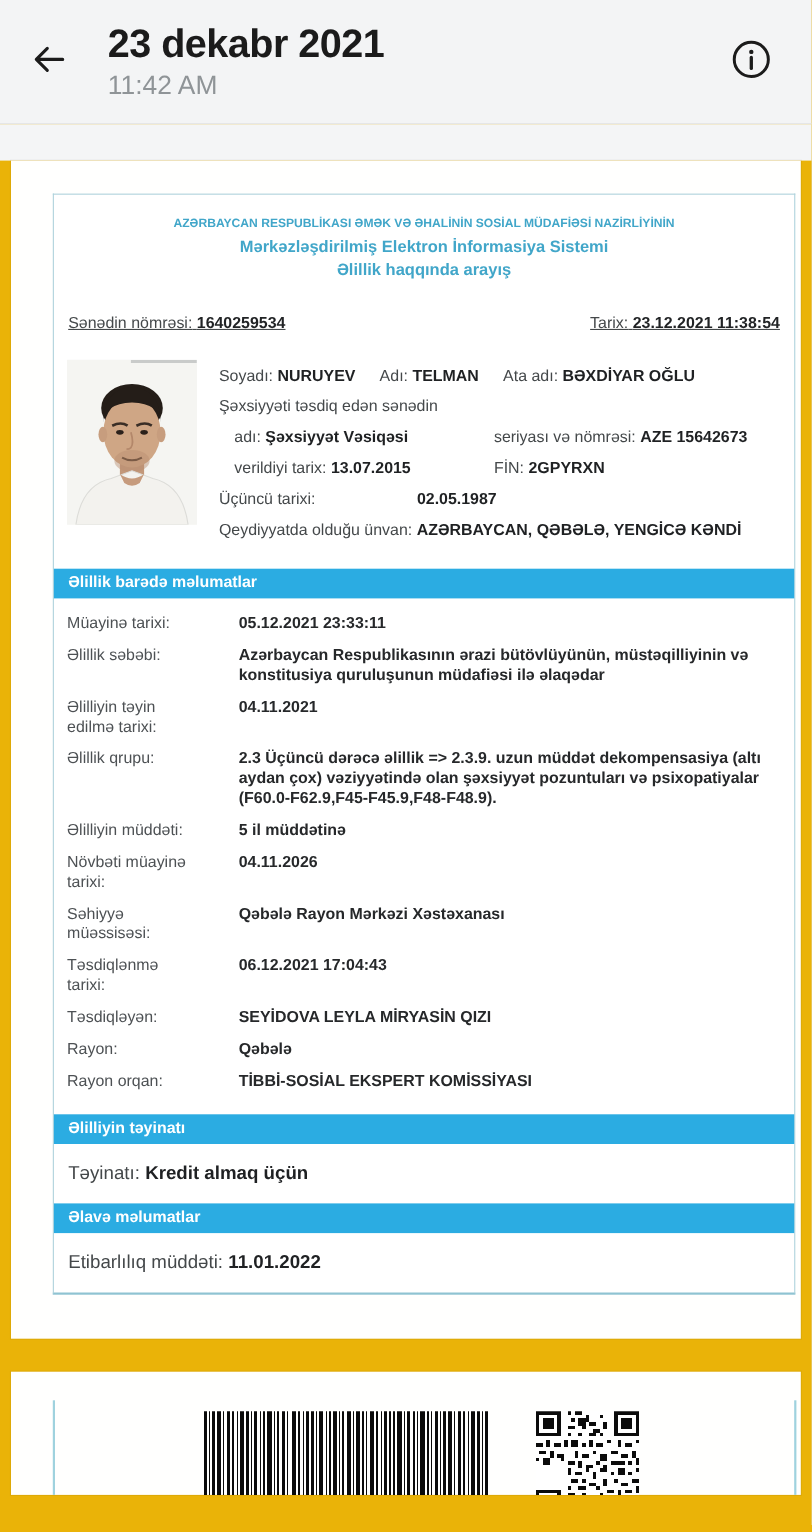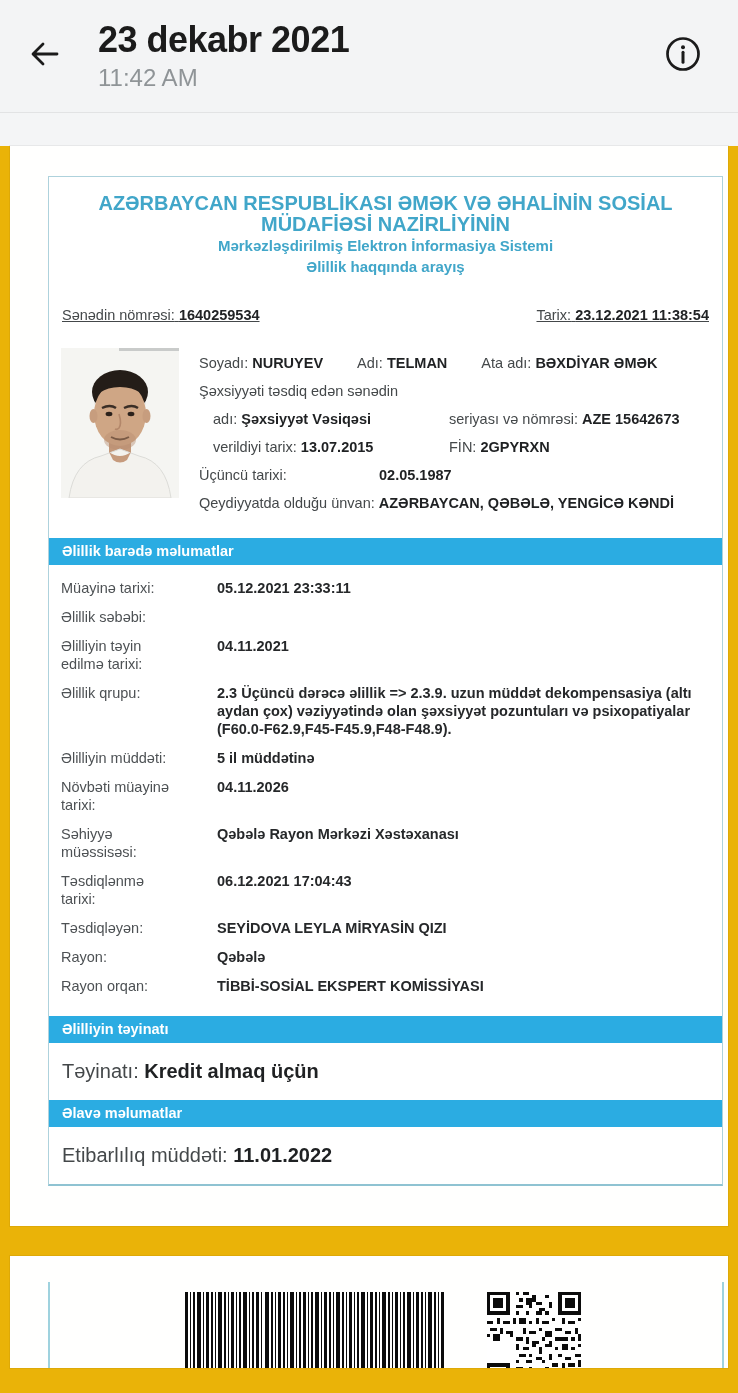--- a/index.html
+++ b/index.html
@@ -18,43 +18,43 @@
   .titles{flex:1;padding-left:8px;}
   .app-title{font-size:36px;font-weight:bold;color:#1b1b1b;line-height:40px;letter-spacing:-.5px;}
   .app-time{font-size:24px;color:#8f9497;margin-top:4px;}
   .info-btn{width:110px;display:flex;justify-content:center;align-items:center;cursor:pointer;}
   .band{height:33px;background:#f4f5f6;}
   
   .page{background:#fffffe;margin:0 10px;box-shadow:0 0 0 1px rgba(0,0,0,.05);}
   .page1{padding:30px 5px 40px 38px;box-sizing:border-box;}
   .doc-box{border:1.5px solid #aed2dc;border-bottom:2px solid #8fc3d2;background:#fff;}
   .doc-head{padding:16px 10px 14px;text-align:center;color:#41a6c9;font-weight:bold;}
-  .doc-head .l1{font-size:20px;line-height:21px;}
+  .doc-head .l1{font-size:11px;line-height:21px;}
   .doc-head .l2{font-size:15px;line-height:21px;}
   .doc-head .l3{font-size:15px;line-height:21px;}
   .doc-num-row{display:flex;justify-content:space-between;padding:16px 13px 12px;font-size:14.5px;color:#44484a;text-decoration:underline;}
   .doc-num-row b{color:#212325;}
   .sec-bar{height:27px;line-height:27px;background:#2bace2;color:#ffffff;font-weight:bold;font-size:14.5px;padding-left:13px;}
   
   .person{display:flex;padding:13px 12px 16px;}
   .photo{width:118px;height:150px;background:#f6f6f3;margin-right:20px;flex:none;position:relative;overflow:hidden;}
   .photo svg{display:block;}
   .fields{flex:1;font-size:14.5px;color:#44484a;padding-top:6px;}
   .fields b{color:#1f2123;}
   .p-row{margin-bottom:9px;line-height:19px;}
-  .p-row1{display:flex;gap:34px;}
+  .p-row1{display:flex;gap:22px;}
   .p-grid{display:grid;grid-template-columns:236px 1fr;padding-left:14px;}
   .p-grid5{display:grid;grid-template-columns:180px 1fr;}
   
   .d-rows{padding:14px 12px 10px;}
   .d-row{display:grid;grid-template-columns:112px 1fr;column-gap:6px;margin-bottom:11px;
          font-size:14.5px;line-height:18px;gap:44px;}
   .d-row .lbl{color:#4d5154;}
   .d-row .val{font-weight:bold;color:#26282a;}
-  .simple-row{padding:17px 13px;font-size:20px;color:#44484a;}
+  .simple-row{padding:17px 13px;font-size:17px;color:#44484a;}
   .simple-row b{color:#1f2123;}
   
   .gap{height:30px;}
   .page2{position:relative;height:112px;overflow:hidden;}
   .vline{position:absolute;top:26px;bottom:0;width:2px;background:#9fd2de;}
   .vline.left{left:38px;}
   .vline.right{right:4px;}
   .barcode{position:absolute;left:175px;top:36px;}
   .qrcode{position:absolute;left:477px;top:36px;}
 </style>
@@ -129,21 +129,21 @@
             <path d="M51 88 q8 4 16 0" stroke="#8a6platform railing148" stroke-width="0" fill="none"></path>
             <path d="M50 89 q9 5 18 0" stroke="#7a5a45" stroke-width="1.8" fill="none"></path>
             <path d="M8 150 Q13 114 40 108 L59 101 L78 108 Q105 114 110 150 Z" fill="#f3f2ee" stroke="#dcdcd8" stroke-width="1"></path>
             <path d="M48 104 q11 8 22 0 l-4 8 q-7 5 -14 0 Z" fill="#c69b7d"></path>
           </svg>
         </div>
         <div class="fields">
           <div class="p-row p-row1">
             <span><span>Soyadı:</span> <b>NURUYEV</b></span>
             <span><span>Adı:</span> <b>TELMAN</b></span>
-            <span><span>Ata adı:</span> <b>BƏXDİYAR ƏMƏK</b></span>
+            <span><span>Ata adı:</span> <b>BƏXDİYAR OĞLU</b></span>
           </div>
           <div class="p-row">Şəxsiyyəti təsdiq edən sənədin</div>
           <div class="p-row p-grid">
             <span><span>adı:</span> <b>Şəxsiyyət Vəsiqəsi</b></span>
             <span><span>seriyası və nömrəsi:</span> <b>AZE 15642673</b></span>
           </div>
           <div class="p-row p-grid">
             <span><span>verildiyi tarix:</span> <b>13.07.2015</b></span>
             <span><span>FİN:</span> <b>2GPYRXN</b></span>
           </div>
@@ -159,20 +159,21 @@
 
       <div class="sec-bar">Əlillik barədə məlumatlar</div>
 
       <div class="d-rows">
         <div class="d-row">
             <span class="lbl">Müayinə tarixi:</span>
             <span class="val">05.12.2021 23:33:11</span>
           </div>
         <div class="d-row">
             <span class="lbl">Əlillik səbəbi:</span>
+            <span class="val">Azərbaycan Respublikasının ərazi bütövlüyünün, müstəqilliyinin və konstitusiya quruluşunun müdafiəsi ilə əlaqədar</span>
           </div>
         <div class="d-row">
             <span class="lbl">Əlilliyin təyin edilmə tarixi:</span>
             <span class="val">04.11.2021</span>
           </div>
         <div class="d-row">
             <span class="lbl">Əlillik qrupu:</span>
             <span class="val">2.3 Üçüncü dərəcə əlillik =&gt; 2.3.9. uzun müddət dekompensasiya (altı aydan çox) vəziyyətində olan şəxsiyyət pozuntuları və psixopatiyalar (F60.0-F62.9,F45-F45.9,F48-F48.9).</span>
           </div>
         <div class="d-row">

